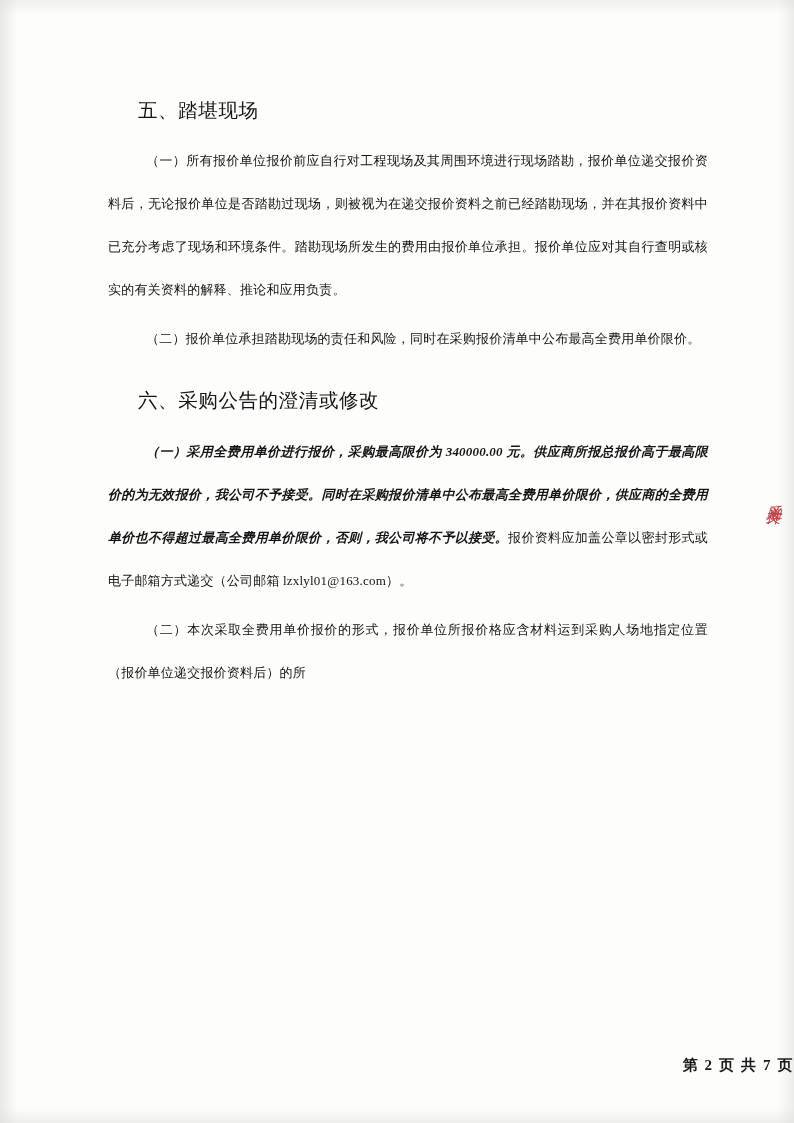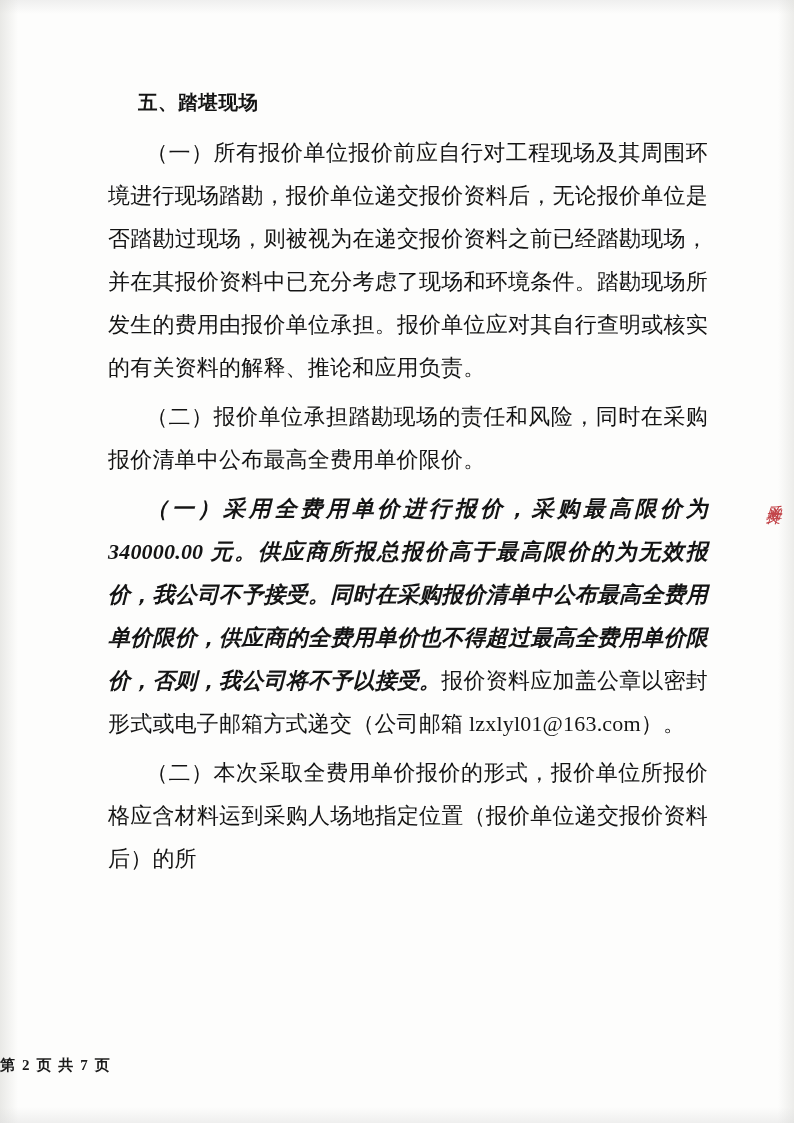--- a/index.html
+++ b/index.html
@@ -52,32 +52,32 @@
 
   .content {
     position: absolute;
     left: 108px;
     top: 88px;
     width: 600px;
   }
 
   .heading {
     font-size: 19.5px;
-    font-weight: bold;
+    font-weight: normal;
     letter-spacing: 0.6px;
-    margin: 0 0 14px 0;
+    margin: 8px 0 14px 0;
     padding-left: 30px;
     line-height: 1.5;
   }
   .heading-2 {
     margin-top: 26px;
   }
 
   p.para {
-    font-size: 22px;
+    font-size: 13px;
     line-height: 43px;
     margin: 0 0 6px 0;
     text-align: justify;
     text-justify: inter-ideograph;
     letter-spacing: 0.2px;
     text-indent: 38px;
   }
   .mixed-bold {
     font-weight: bold;
     font-style: italic;
@@ -88,21 +88,21 @@
 
   .section-block {
     margin-bottom: 4px;
   }
 
   .footer {
     position: absolute;
     left: 0;
     right: 0;
     bottom: 48px;
-    text-align: left;
+    text-align: right;
     font-size: 15px;
     letter-spacing: 1.6px;
     font-weight: bold;
     color: #1a1a1a;
   }
 
   
   .margin-mark {
     position: absolute;
     right: 14px;
@@ -135,20 +135,21 @@
 
   <div class="content">
 
     <div class="section-block">
       <h2 class="heading">五、踏堪现场</h2>
       <p class="para">（一）所有报价单位报价前应自行对工程现场及其周围环境进行现场踏勘，报价单位递交报价资料后，无论报价单位是否踏勘过现场，则被视为在递交报价资料之前已经踏勘现场，并在其报价资料中已充分考虑了现场和环境条件。踏勘现场所发生的费用由报价单位承担。报价单位应对其自行查明或核实的有关资料的解释、推论和应用负责。</p>
       <p class="para">（二）报价单位承担踏勘现场的责任和风险，同时在采购报价清单中公布最高全费用单价限价。</p>
     </div>
 
     <div class="section-block">
+      <h2 class="heading heading-2">六、采购公告的澄清或修改</h2>
     </div>
 
     <div class="section-block">
       <p class="para"><span class="mixed-bold">（一）采用全费用单价进行报价，采购最高限价为 340000.00 元。供应商所报总报价高于最高限价的为无效报价，我公司不予接受。同时在采购报价清单中公布最高全费用单价限价，供应商的全费用单价也不得超过最高全费用单价限价，否则，我公司将不予以接受。</span><span class="email">报价资料应加盖公章以密封形式或电子邮箱方式递交（公司邮箱 lzxlyl01@163.com）。</span></p>
       <p class="para">（二）本次采取全费用单价报价的形式，报价单位所报价格应含材料运到采购人场地指定位置（报价单位递交报价资料后）的所</p>
     </div>
 
   </div>
 
   <div class="margin-mark">

